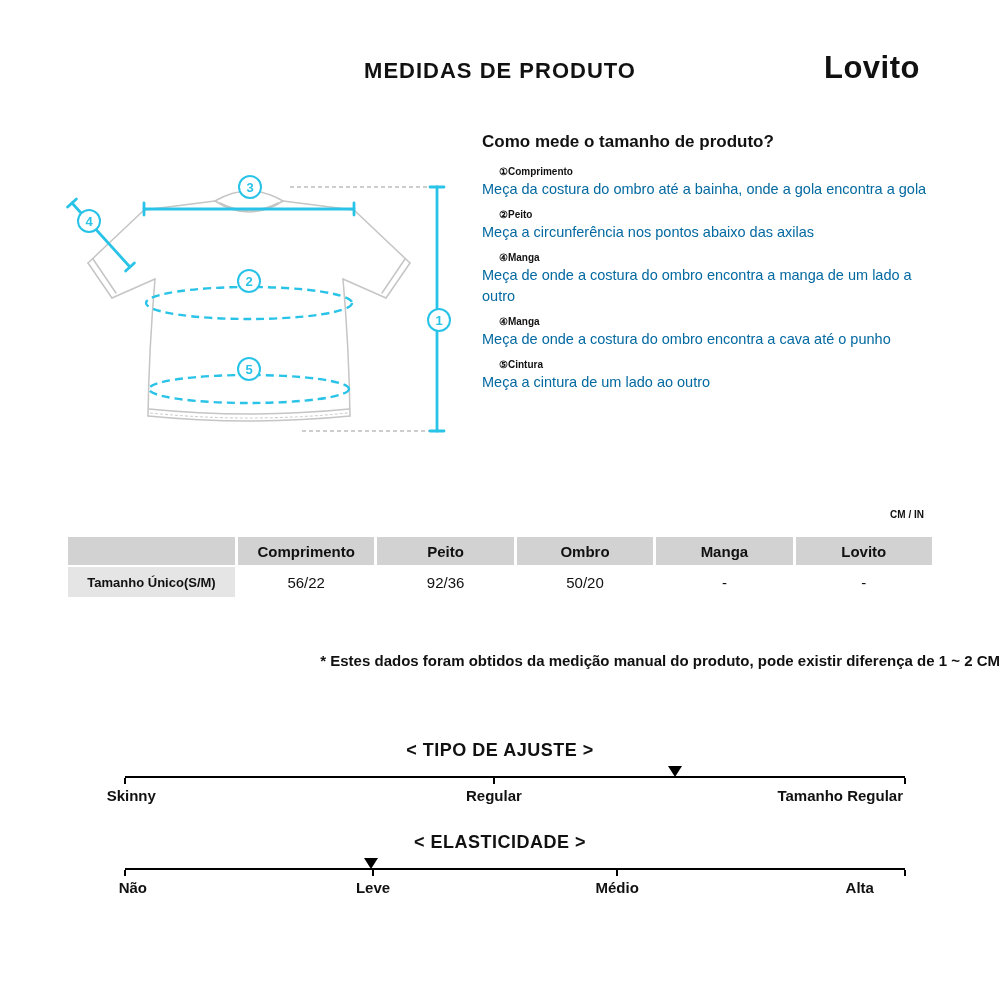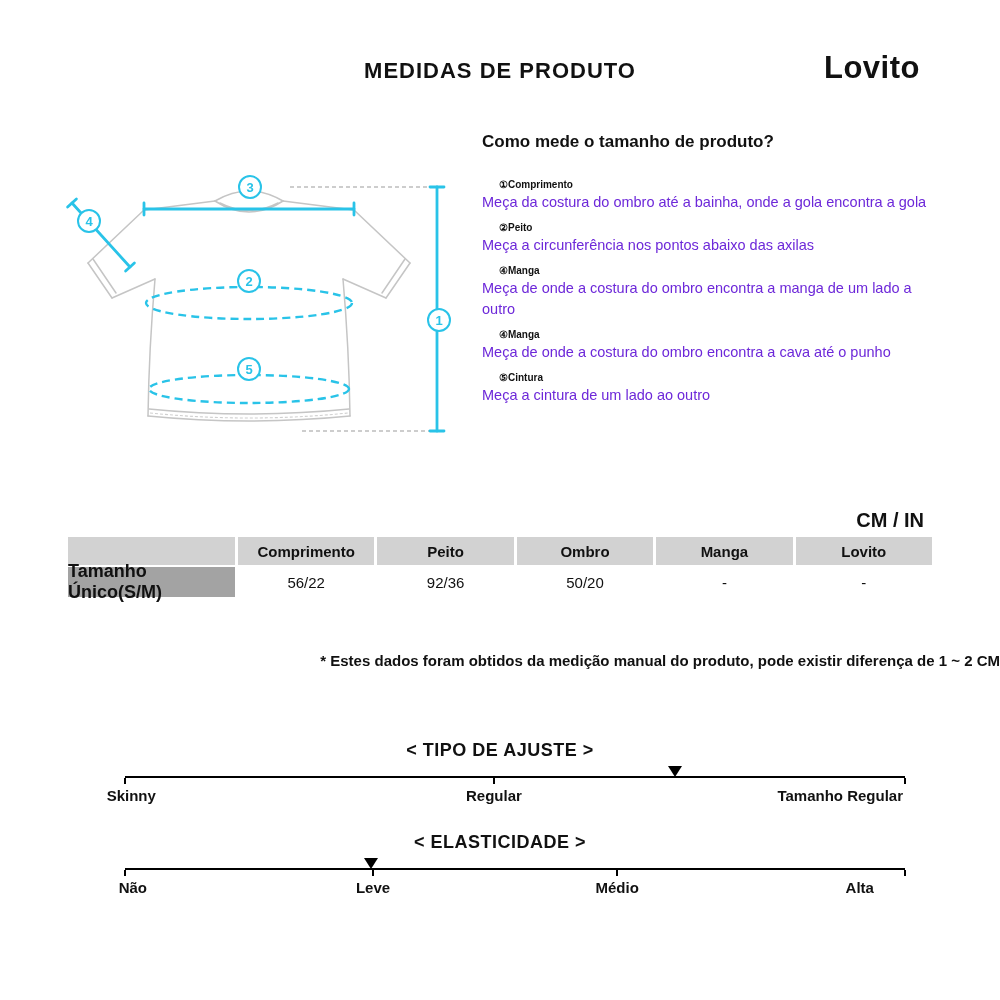--- a/index.html
+++ b/index.html
@@ -22,39 +22,39 @@
   .shirt { stroke:#c5c5c5; fill:none; stroke-width:1.5; stroke-linejoin:round; stroke-linecap:round; }
   .shirt-detail { stroke:#cfcfcf; fill:none; stroke-width:1.1; stroke-dasharray:3 2; }
   .m-line { stroke:var(--accent); stroke-width:2.8; fill:none; stroke-linecap:round; }
   .m-dash { stroke:var(--accent); stroke-width:2.4; fill:none; stroke-dasharray:8 5; }
   .connector { stroke:#bdbdbd; stroke-width:1.3; fill:none; stroke-dasharray:4 3; }
   .badge-circle { fill:#ffffff; stroke:var(--accent); stroke-width:2; }
   .badge-text { fill:var(--accent); font-family:"Liberation Sans", sans-serif; font-size:13px; font-weight:700; text-anchor:middle; }
 
   
   .guide { position:absolute; left:482px; top:132px; width:448px; }
-  .guide-heading { font-size:17px; font-weight:700; margin:0 0 27px 0; }
+  .guide-heading { font-size:17px; font-weight:700; margin:0 0 14px 0; }
   .guide-item-label { font-size:10px; font-weight:700; margin:8px 0 2px 17px; }
-  .guide-item-desc { font-size:14.5px; color:#6d28d9; line-height:1.5; }
-
-  
-  .units-label { position:absolute; right:76px; top:509px; font-size:20px; font-weight:700; }
+  .guide-item-desc { font-size:14.5px; color:#0369a1; line-height:1.5; }
+
+  
+  .units-label { position:absolute; right:76px; top:509px; font-size:10px; font-weight:700; }
   .size-table {
     position:absolute; left:68px; top:537px; width:864px;
     display:grid; grid-template-columns:167px repeat(5, 1fr); gap:2px 3px;
   }
   .size-table .hcell {
     background:#d2d2d2; height:28px; display:flex; align-items:center; justify-content:center;
     font-size:15px; font-weight:600;
   }
   .size-table .cell {
     background:#fff; height:30px; display:flex; align-items:center; justify-content:center;
     font-size:15px;
   }
-  .size-table .rowname { background:#a3a3a3; font-weight:600; font-size:18px; }
+  .size-table .rowname { background:#e5e5e5; font-weight:600; font-size:13px; }
 
   .note-text {
     position:absolute; left:0; right:0; top:652px; text-align:right;
     font-size:15px; font-weight:700;
   }
 
   
   .slider-title {
     position:absolute; left:0; right:0; text-align:center;
     font-size:18px; font-weight:700; letter-spacing:0.5px;

